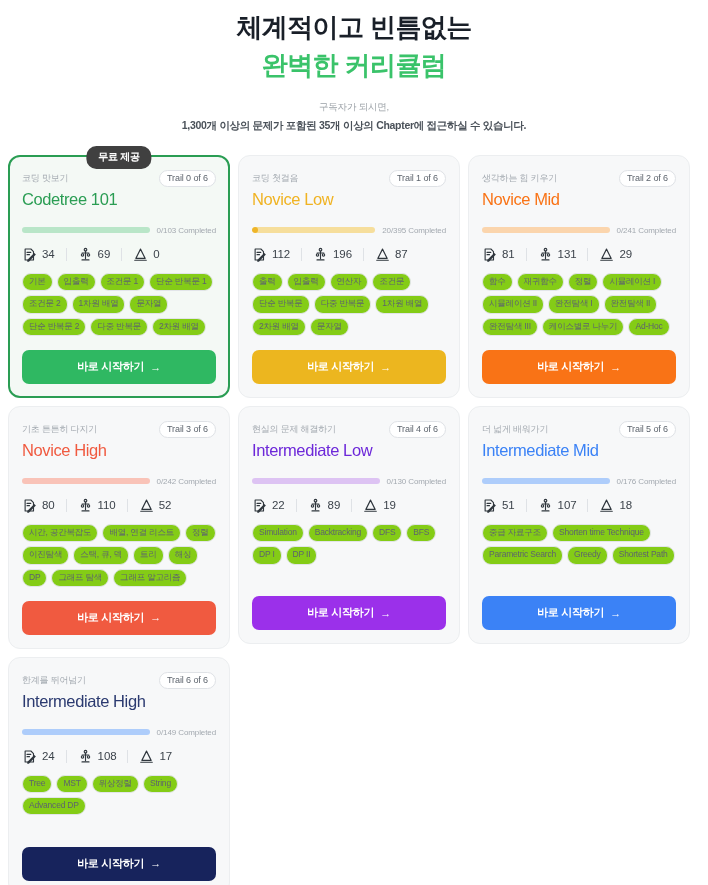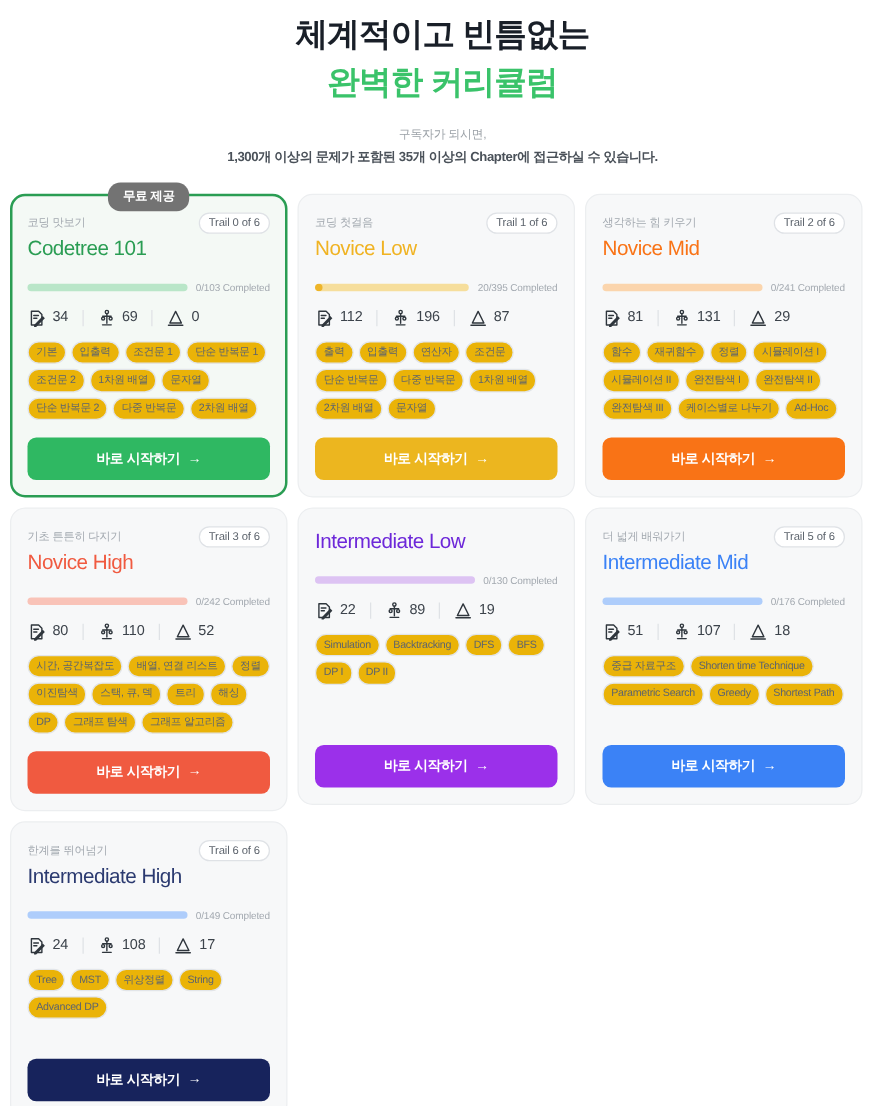--- a/index.html
+++ b/index.html
@@ -70,21 +70,21 @@
   }
   .card.r1 { min-height: 238px; }
   .card.r2 { min-height: 238px; }
   .card.r3 { min-height: 238px; }
 
   .badge-free {
     position: absolute;
     top: -11px;
     left: 50%;
     transform: translateX(-50%);
-    background: #737373;
+    background: #404040;
     color: #ffffff;
     font-size: 10px;
     font-weight: bold;
     padding: 4px 12px 5px 12px;
     border-radius: 10px;
     letter-spacing: -0.3px;
     white-space: nowrap;
   }
 
   .card-top {
@@ -167,21 +167,21 @@
 
   .tags {
     margin-top: 11px;
     display: flex;
     flex-wrap: wrap;
     gap: 4px;
   }
   .tag {
     font-size: 8.5px;
     color: #5d646d;
-    background: #eab308;
+    background: #84cc16;
     border: 1px solid #e2e5e9;
     border-radius: 9px;
     padding: 3px 6px 4px 6px;
     letter-spacing: -0.2px;
     white-space: nowrap;
     line-height: 1.1;
   }
 
   .cta {
     margin-top: auto;
@@ -474,20 +474,24 @@
           <span class="tag">그래프 탐색</span>
           <span class="tag">그래프 알고리즘</span>
         </div>
         <div class="spacer"></div>
         <button class="cta" style="background:#f05a40">
           <span>바로 시작하기</span>
           <span class="arrow">→</span>
         </button>
       </div>
       <div class="card r2">
+        <div class="card-top">
+          <div class="eyebrow">현실의 문제 해결하기</div>
+          <div class="trail-pill">Trail 4 of 6</div>
+        </div>
         <div class="card-title" style="color:#6d28d9">Intermediate Low</div>
         <div class="progress-row">
           <div class="progress-track" style="background:#ddc3f3">
             <div class="progress-fill" style="width:0%;background:#9333ea"></div>
           </div>
           <div class="progress-label">0/130 Completed</div>
         </div>
         <div class="stats">
           <div class="stat">
             <span>

